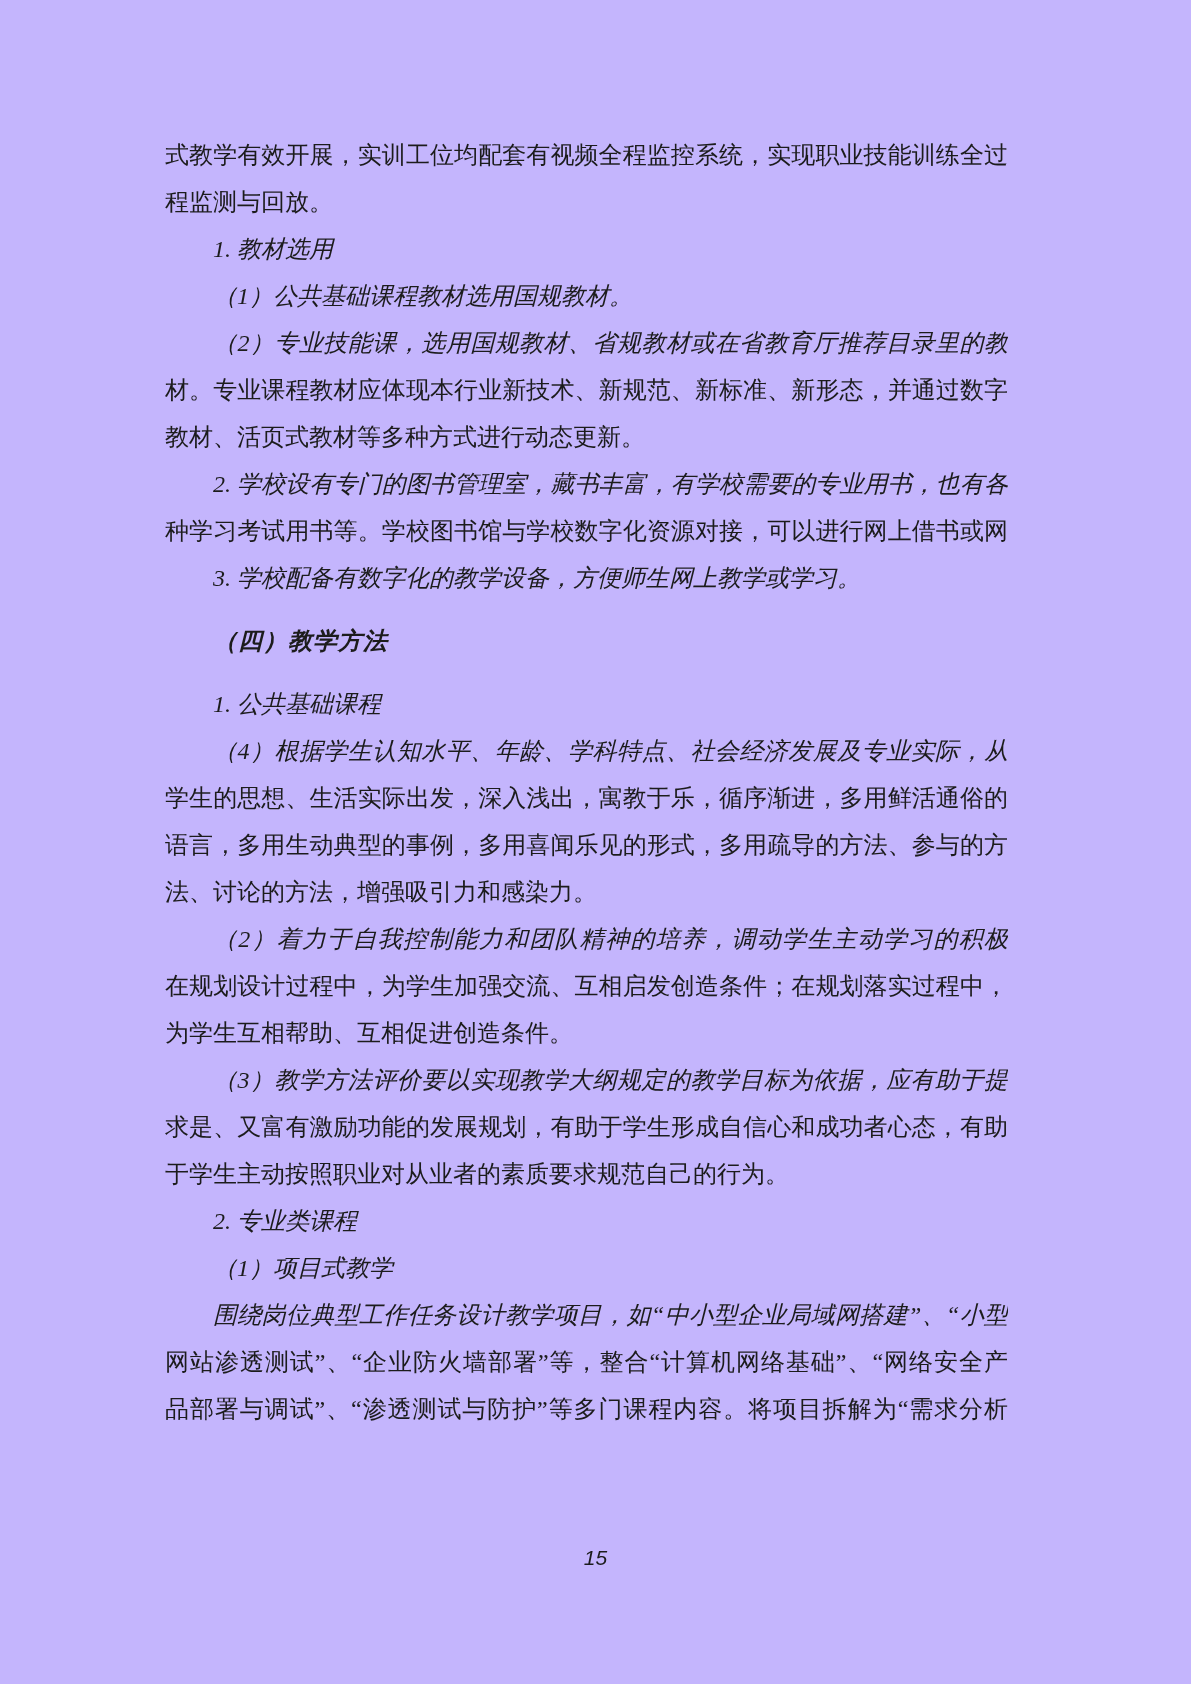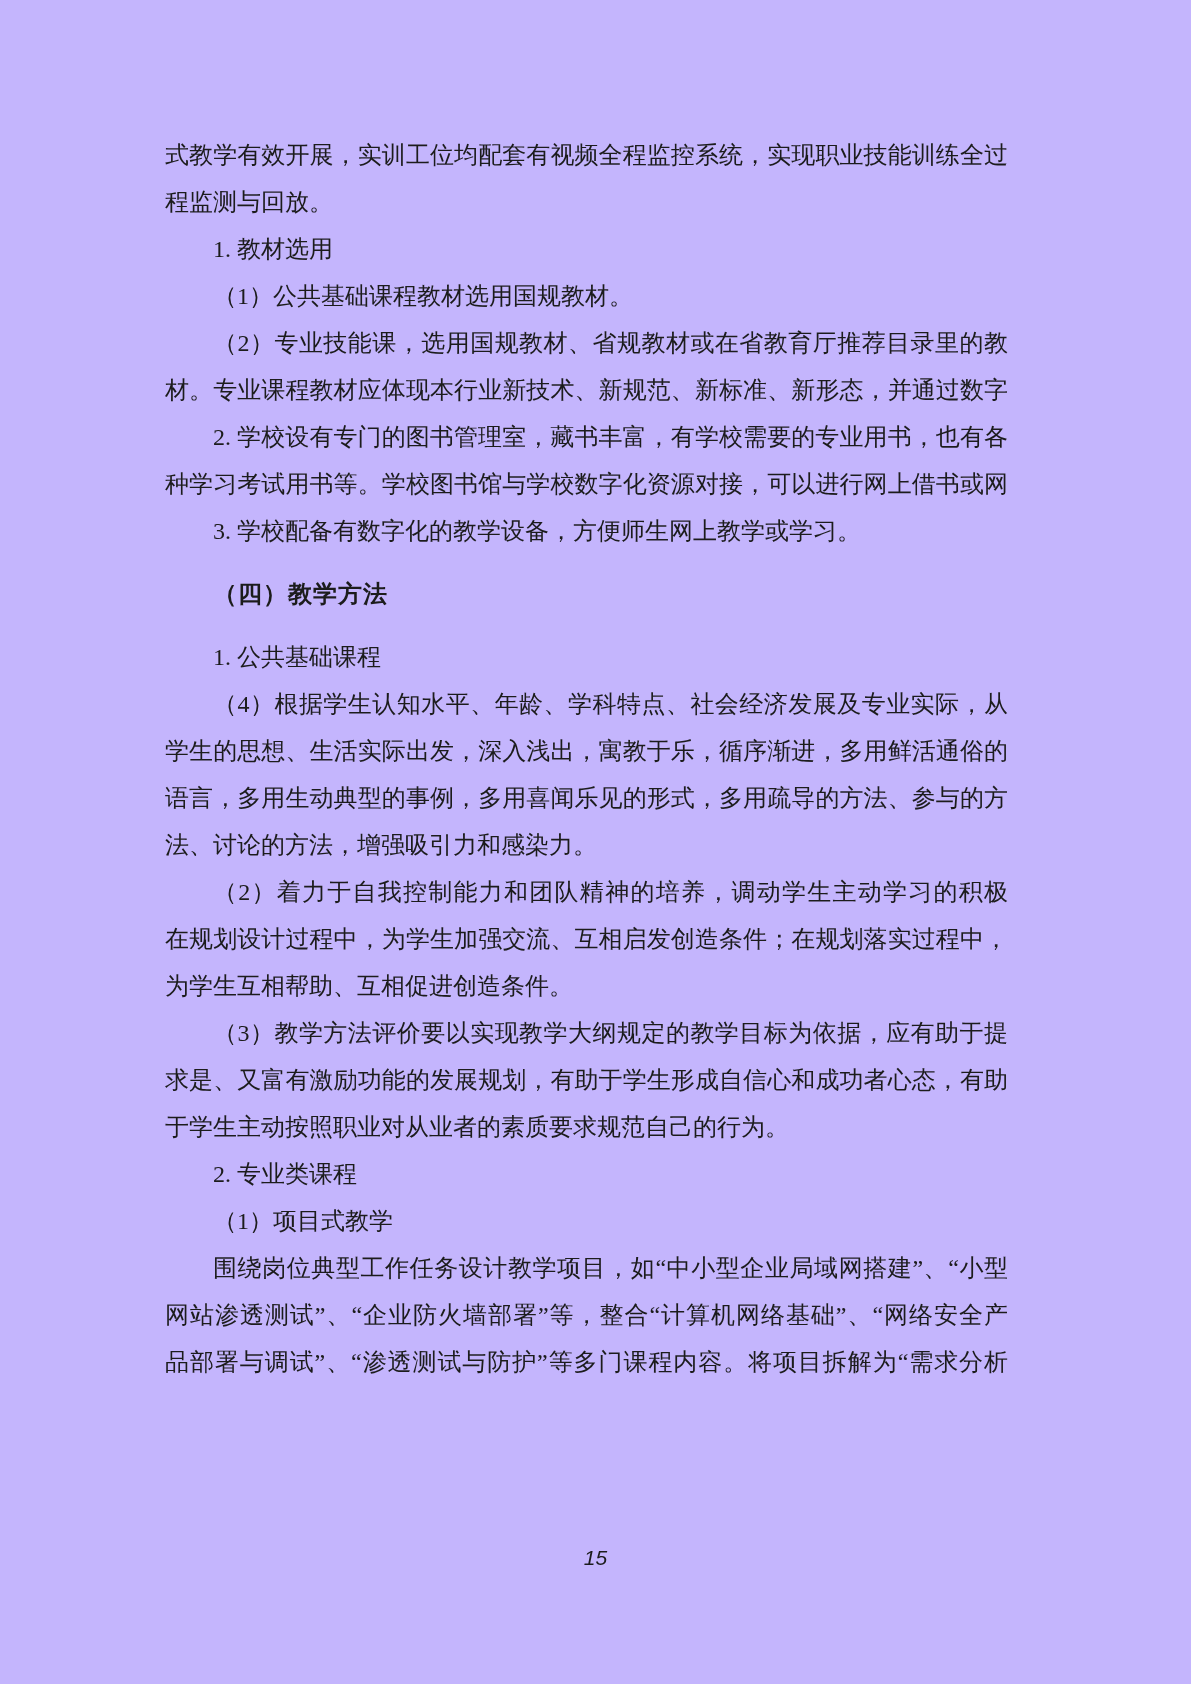--- a/index.html
+++ b/index.html
@@ -17,21 +17,21 @@
     left:165px;top:132px;width:843px;
   }
   .paragraph{margin:0;padding:0;}
   .line{
     height:47px;
     line-height:47px;
     font-size:24px;
     white-space:normal;
     overflow:hidden;
   }
-  .line.indent{text-indent:2em;}
+  .line.indent{text-indent:2em;font-style:italic;}
   .line.jfull{
     text-align:justify;
     text-align-last:justify;
     text-justify:inter-character;
   }
   .paragraph.heading{margin:16px 0;}
   .paragraph.heading .line{
     font-weight:700;
     letter-spacing:1px;
   }
@@ -59,20 +59,21 @@
       </div>
       <div class="paragraph">
         <div class="line indent">1. 教材选用</div>
       </div>
       <div class="paragraph">
         <div class="line indent">（1）公共基础课程教材选用国规教材。</div>
       </div>
       <div class="paragraph">
         <div class="line indent jfull">（2）专业技能课，选用国规教材、省规教材或在省教育厅推荐目录里的教</div>
         <div class="line jfull">材。专业课程教材应体现本行业新技术、新规范、新标准、新形态，并通过数字</div>
+        <div class="line">教材、活页式教材等多种方式进行动态更新。</div>
       </div>
       <div class="paragraph">
         <div class="line indent jfull">2. 学校设有专门的图书管理室，藏书丰富，有学校需要的专业用书，也有各</div>
         <div class="line jfull">种学习考试用书等。学校图书馆与学校数字化资源对接，可以进行网上借书或网</div>
       </div>
       <div class="paragraph">
         <div class="line indent">3. 学校配备有数字化的教学设备，方便师生网上教学或学习。</div>
       </div>
       <div class="paragraph heading">
         <div class="line indent">（四）教学方法</div>

